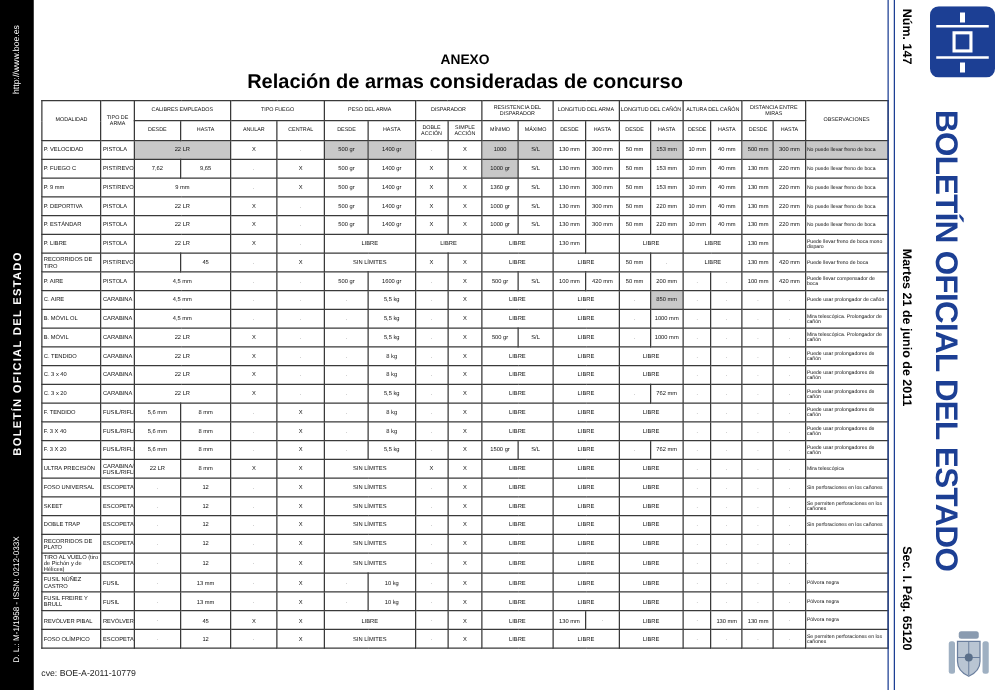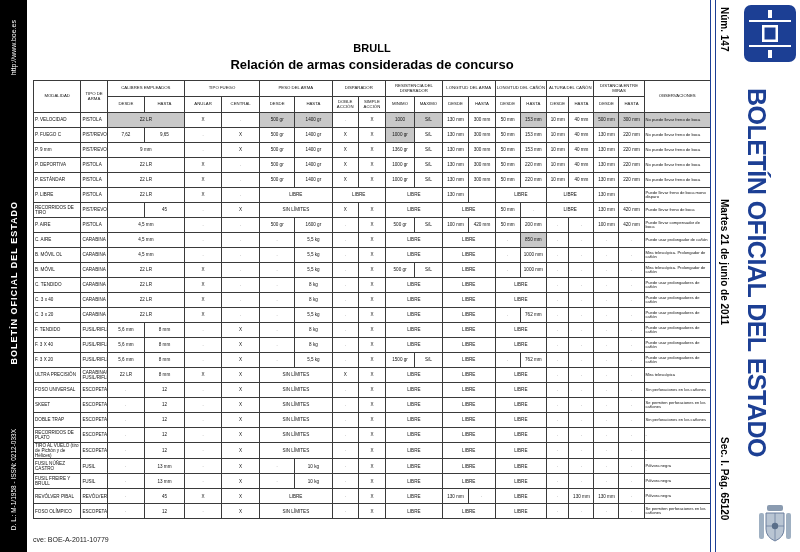--- a/index.html
+++ b/index.html
@@ -22,21 +22,21 @@
   .date{left:719px;top:199px;font-size:10px;font-weight:bold;}
   .sec{left:719px;top:437px;font-size:10px;font-weight:bold;}
   .bigblue{left:742px;top:88px;font-size:25px;font-weight:bold;color:#1c3f94;letter-spacing:-0.5px;}
   .logo{position:absolute;left:744px;top:5px;}
   .seal{position:absolute;left:755px;top:503px;}
 
   
   .anexo{position:absolute;left:33px;width:678px;top:42px;text-align:center;
          font-size:11px;font-weight:bold;color:#000;}
   .subtitle{position:absolute;left:33px;width:678px;top:57px;text-align:center;
-         font-size:13px;font-weight:bold;color:#000;}
+         font-size:16px;font-weight:bold;color:#000;}
 
   
   .tablewrap{position:absolute;left:33px;top:80px;width:678px;}
   table{border-collapse:collapse;width:100%;table-layout:fixed;border:1.5px solid #111;}
   th,td{border:1px solid #3a3a3a;padding:0 1px;text-align:center;vertical-align:middle;
         overflow:hidden;color:#111;}
   thead th{font-size:4.3px;font-weight:normal;line-height:1.15;height:15px;}
   tbody td{font-size:4.6px;line-height:1.1;height:14px;}
   td.lft{text-align:left;}
   td.obs{text-align:left;font-size:4.1px;line-height:1.05;}
@@ -53,21 +53,21 @@
       <span>http://www.boe.es</span>
     </div>
   <div class="vslot slot-title">
       <span>BOLETÍN OFICIAL DEL ESTADO</span>
     </div>
   <div class="vslot slot-dl">
       <span>D. L.: M-1/1958 - ISSN: 0212-033X</span>
     </div>
 </div>
 
-<div class="anexo">BRULL</div>
+<div class="anexo">ANEXO</div>
 <div class="subtitle">Relación de armas consideradas de concurso</div>
 
 <div class="tablewrap">
   <table id="armas">
     <colgroup>
       <col style="width:7.0%">
         <col style="width:3.9%">
       <col style="width:5.5%">
         <col style="width:5.9%">
       <col style="width:5.5%">

